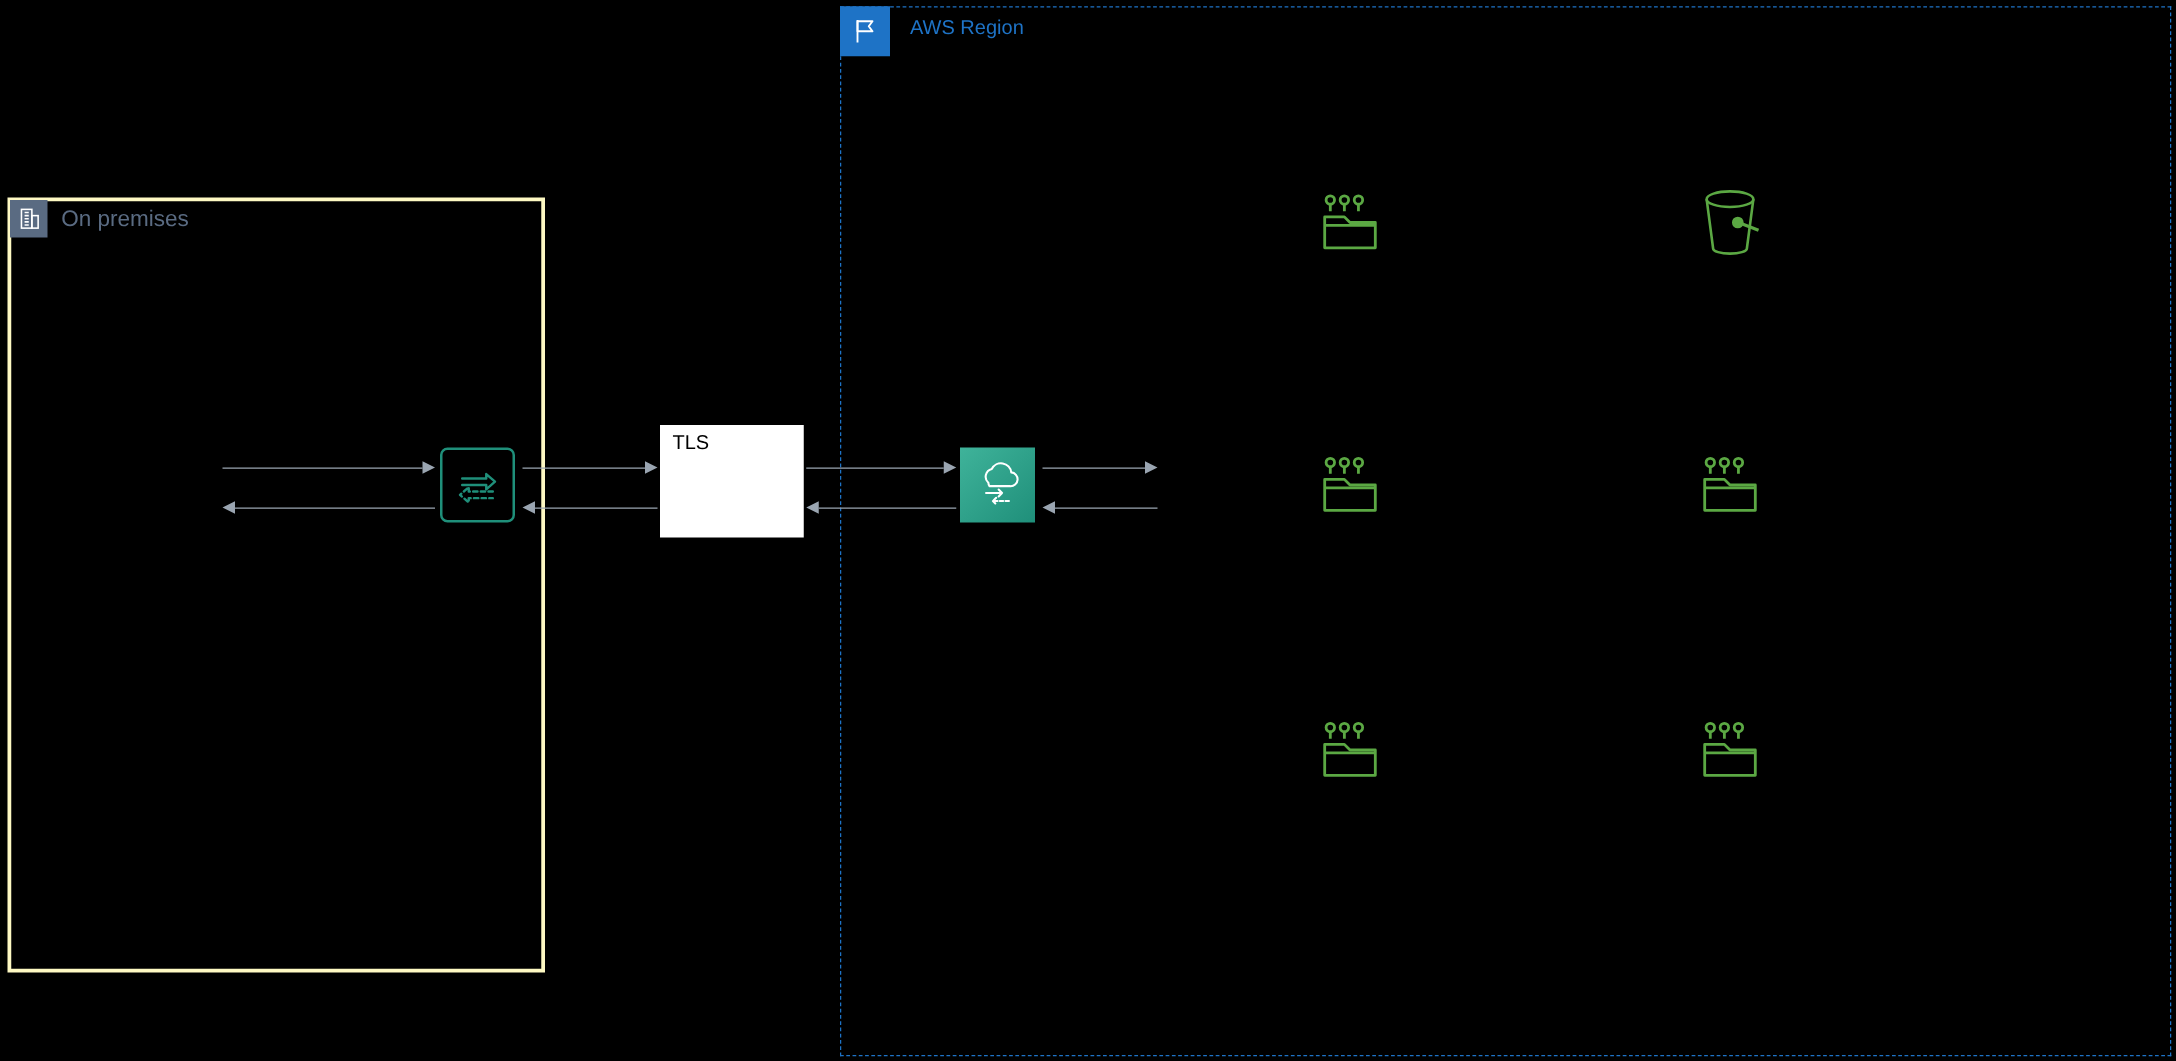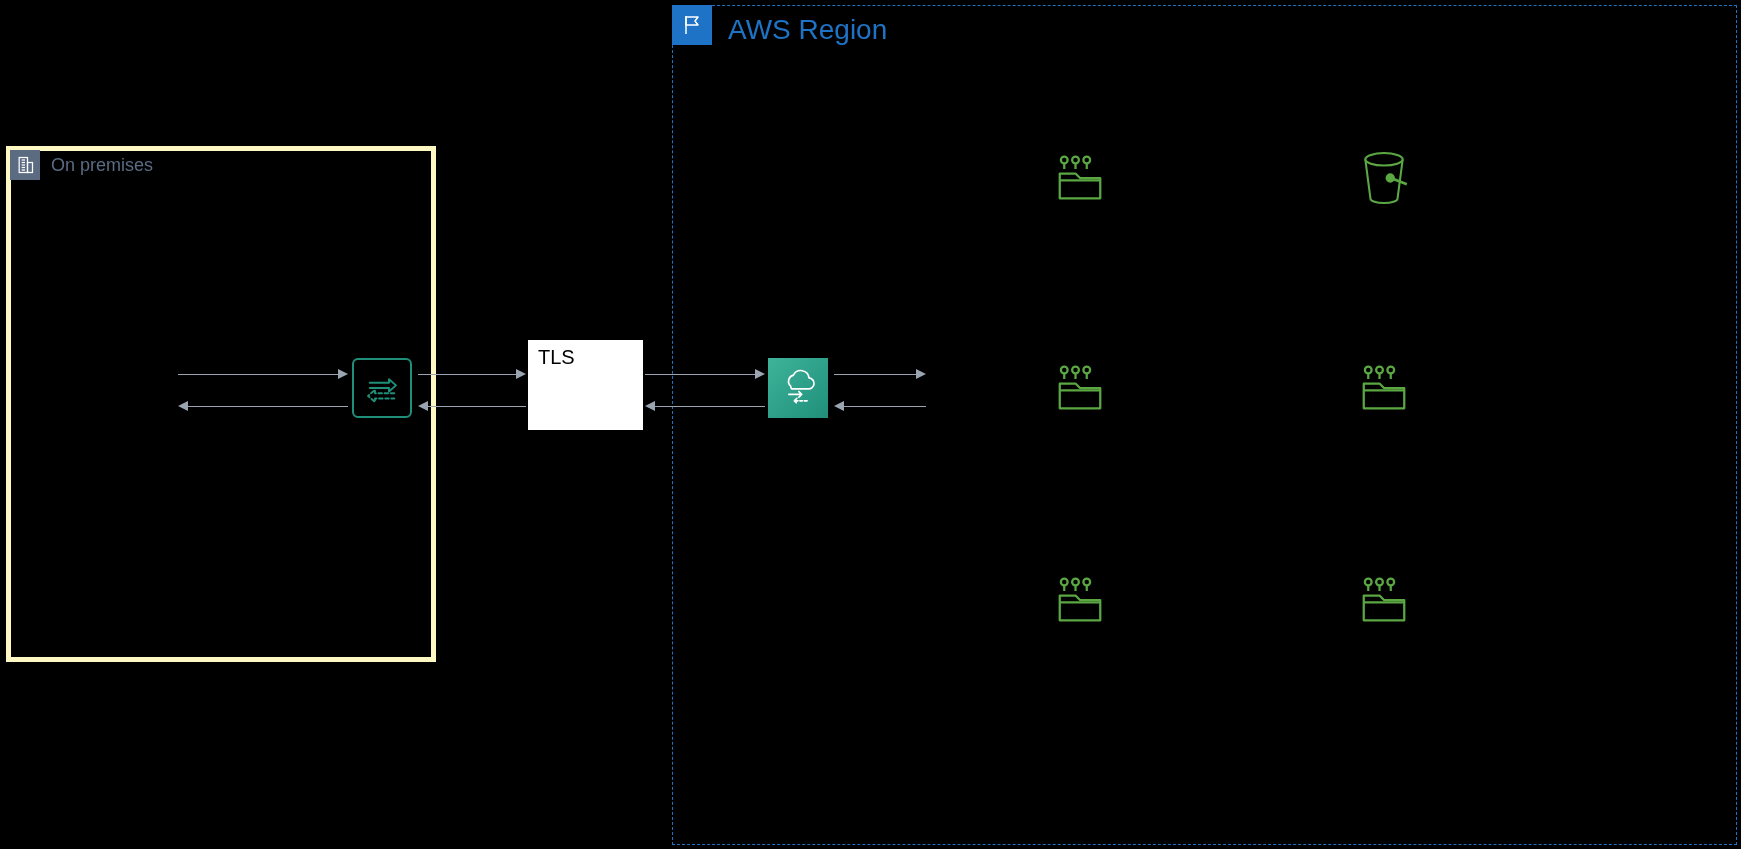--- a/index.html
+++ b/index.html
@@ -1,30 +1,30 @@
 <!DOCTYPE html>
 <html><head>
 <meta charset="utf-8">
 <style>
   html,body{margin:0;padding:0;background:#000;font-family:Arial,Helvetica,sans-serif;}
   .canvas{position:relative;width:1741px;height:849px;background:#000;}
   .box{position:absolute;box-sizing:border-box;}
   
-  .onprem{left:6px;top:146px;width:430px;height:516px;border:5px solid #fef9c3;}
+  .onprem{left:6px;top:158px;width:430px;height:620px;border:3px solid #fef9c3;}
   .onprem-badge{position:absolute;left:-1px;top:-1px;width:30px;height:30px;background:#5a6b82;display:flex;align-items:center;justify-content:center;}
   .onprem-label{position:absolute;left:40px;top:4px;color:#5a6b82;font-size:18px;}
   
   .region{left:672px;top:5px;width:1065px;height:840px;border:1px dashed #1e73c6;}
   .region-badge{position:absolute;left:-1px;top:-1px;width:40px;height:40px;background:#1e73c6;display:flex;align-items:center;justify-content:center;}
-  .region-label{position:absolute;left:55px;top:8px;color:#1e73c6;font-size:28px;}
+  .region-label{position:absolute;left:55px;top:8px;color:#1e73c6;font-size:16px;}
   
   .storage{left:936px;top:72px;width:784px;height:709px;border:1px dashed #5a6b82;}
   .storage-label{position:absolute;left:0;right:0;top:10px;text-align:center;color:#5a6b82;font-size:20px;}
   
-  .tls{left:528px;top:340px;width:115px;height:90px;background:#fff;color:#000;font-size:20px;padding:6px 10px;}
+  .tls{left:528px;top:340px;width:115px;height:90px;background:#fff;color:#000;font-size:16px;padding:6px 10px;}
   
   .agent{left:352px;top:358px;width:60px;height:60px;border:2px solid #1f8f7a;border-radius:6px;display:flex;align-items:center;justify-content:center;}
   
   .ds{left:768px;top:358px;width:60px;height:60px;background:linear-gradient(135deg,#3fb39a,#1f8f7a);display:flex;align-items:center;justify-content:center;}
   
   .svc{position:absolute;width:56px;height:56px;display:flex;align-items:center;justify-content:center;}
   
   .arrow-line{position:absolute;height:0;border-top:1.5px solid #9aa5b1;}
   .arrow-head-r{position:absolute;width:0;height:0;border-top:5px solid transparent;border-bottom:5px solid transparent;border-left:10px solid #9aa5b1;}
   .arrow-head-l{position:absolute;width:0;height:0;border-top:5px solid transparent;border-bottom:5px solid transparent;border-right:10px solid #9aa5b1;}

